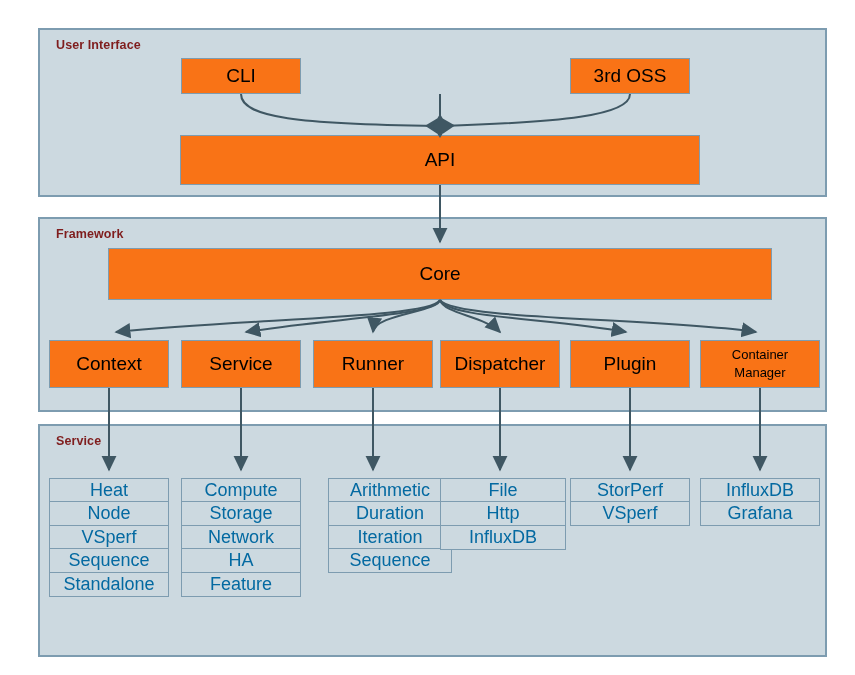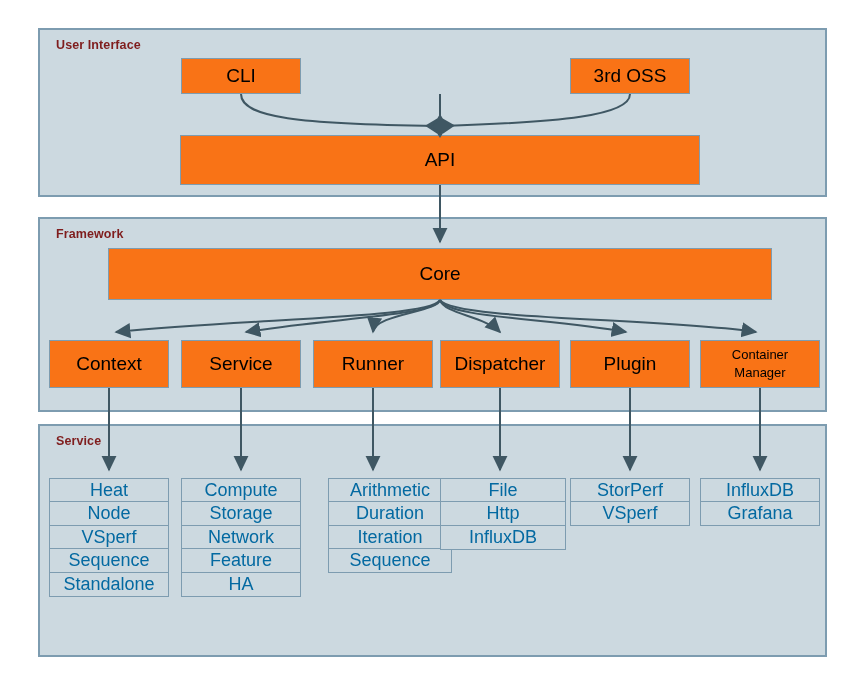--- a/index.html
+++ b/index.html
@@ -144,22 +144,22 @@
     <div class="svc-item">Node</div>
     <div class="svc-item">VSperf</div>
     <div class="svc-item">Sequence</div>
     <div class="svc-item">Standalone</div>
   </div>
 
   <div class="svc-col" style="left:181px; top:478px; width:120px;">
     <div class="svc-item">Compute</div>
     <div class="svc-item">Storage</div>
     <div class="svc-item">Network</div>
+    <div class="svc-item">HA</div>
     <div class="svc-item">Feature</div>
-    <div class="svc-item">HA</div>
   </div>
 
   <div class="svc-col" style="left:313px; top:478px; width:124px;padding-left:15px;">
     <div class="svc-item">Arithmetic</div>
     <div class="svc-item">Duration</div>
     <div class="svc-item">Iteration</div>
     <div class="svc-item">Sequence</div>
   </div>
 
   <div class="svc-col" style="left:440px; top:478px; width:126px;">

